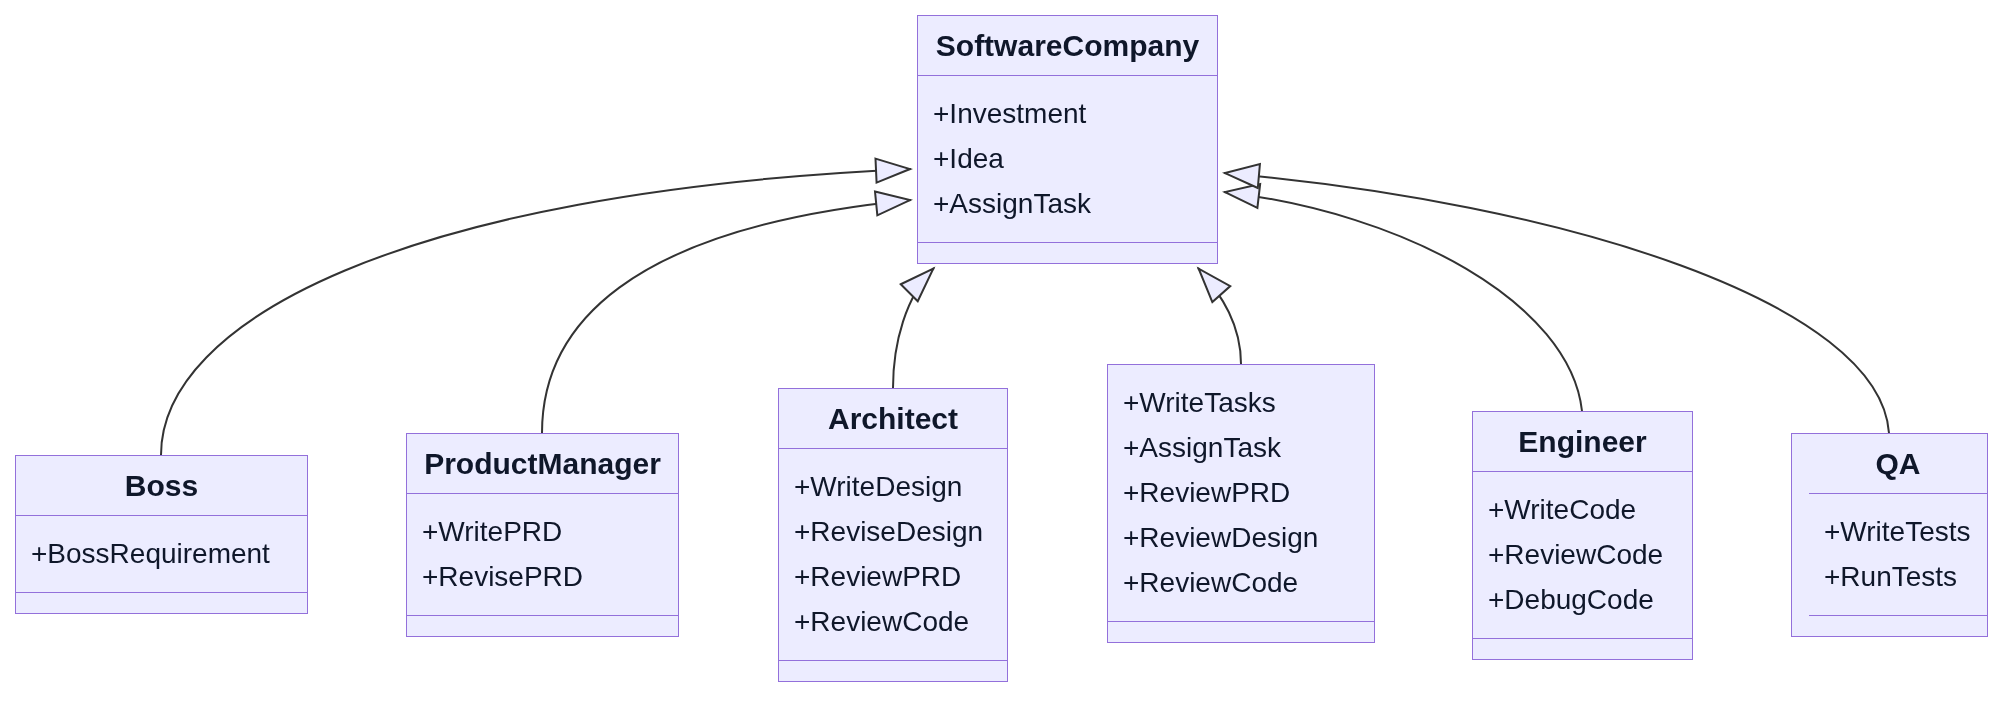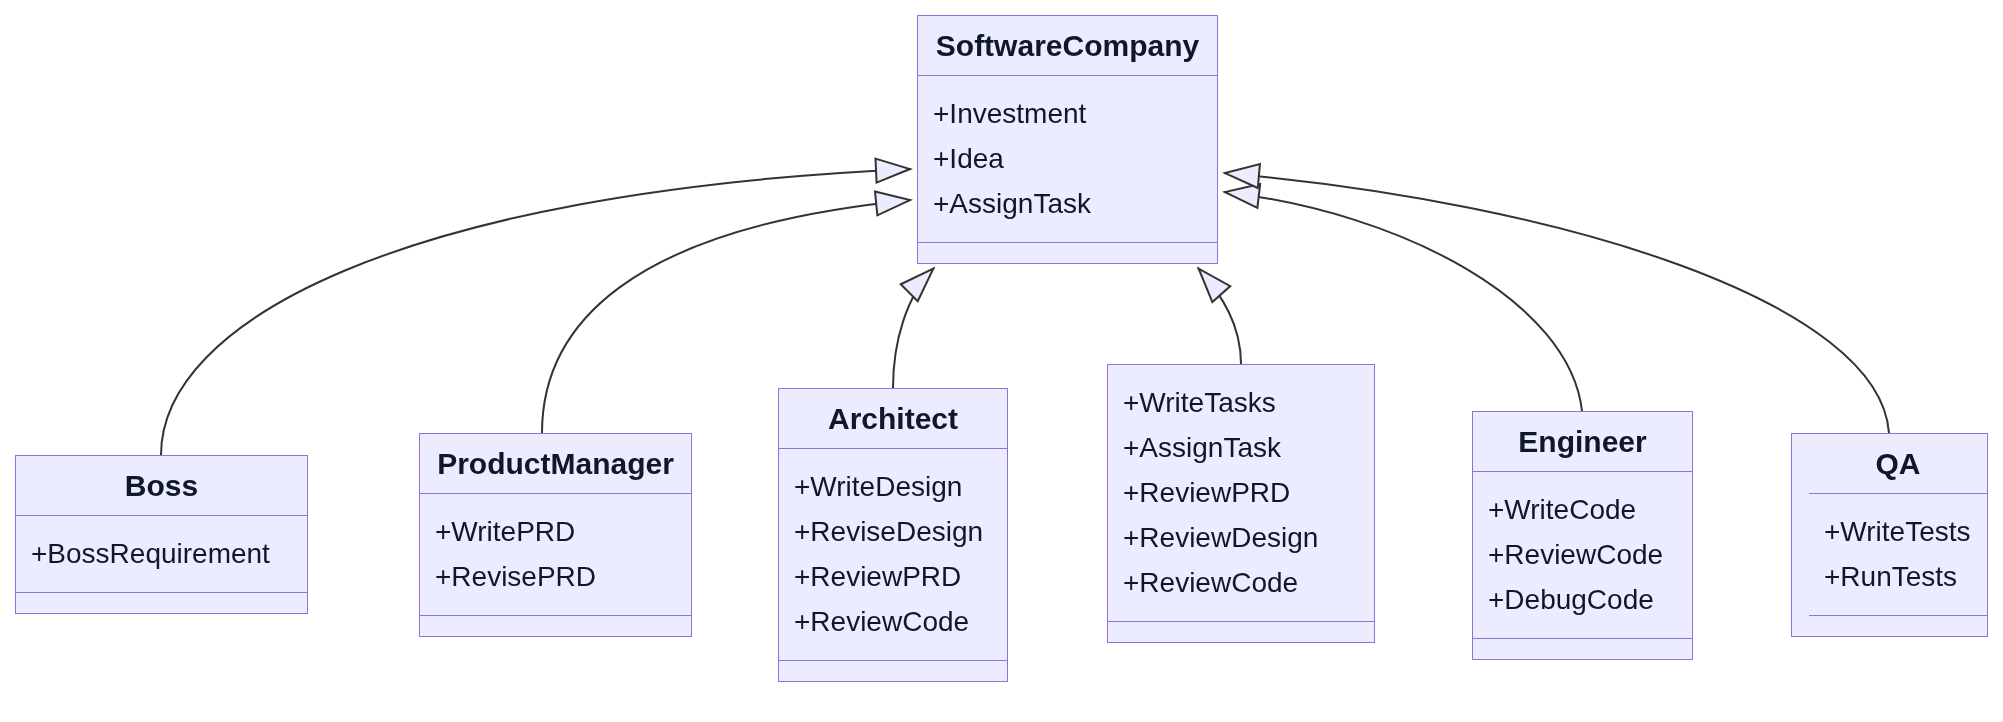--- a/index.html
+++ b/index.html
@@ -80,21 +80,21 @@
         </div>
         <div class="class-footer"></div>
       </div>
       <div class="class-box" style="left: 15px; top: 455px; width: 293px;">
         <div class="class-title">Boss</div>
         <div class="class-members">
           <div class="class-member">+BossRequirement</div>
         </div>
         <div class="class-footer"></div>
       </div>
-      <div class="class-box" style="left: 406px; top: 433px; width: 273px; margin-left: 13px;">
+      <div class="class-box" style="left: 406px; top: 433px; width: 273px;">
         <div class="class-title">ProductManager</div>
         <div class="class-members">
           <div class="class-member">+WritePRD</div>
           <div class="class-member">+RevisePRD</div>
         </div>
         <div class="class-footer"></div>
       </div>
       <div class="class-box" style="left: 778px; top: 388px; width: 230px;">
         <div class="class-title">Architect</div>
         <div class="class-members">

